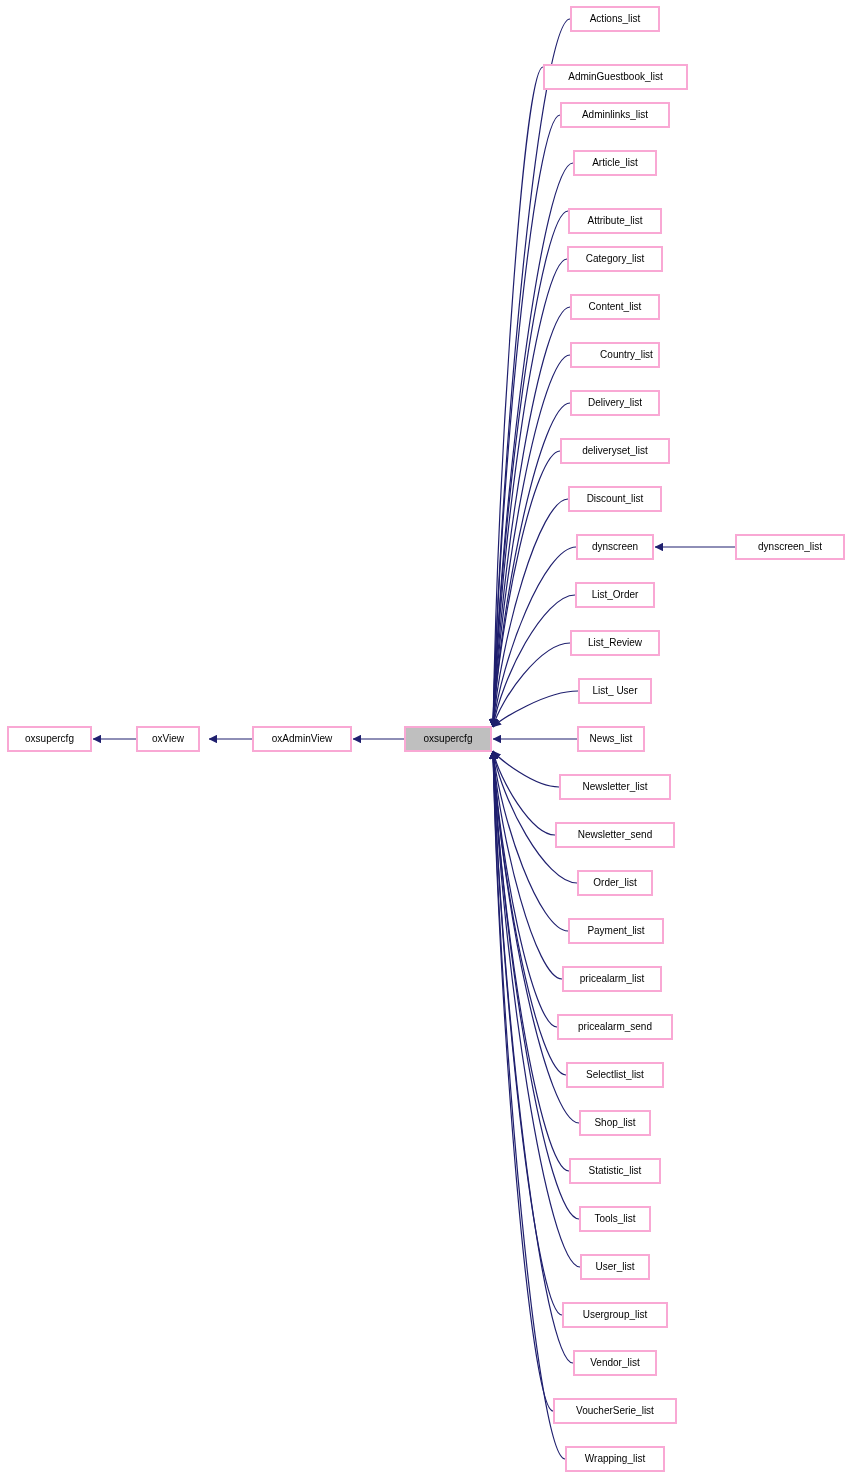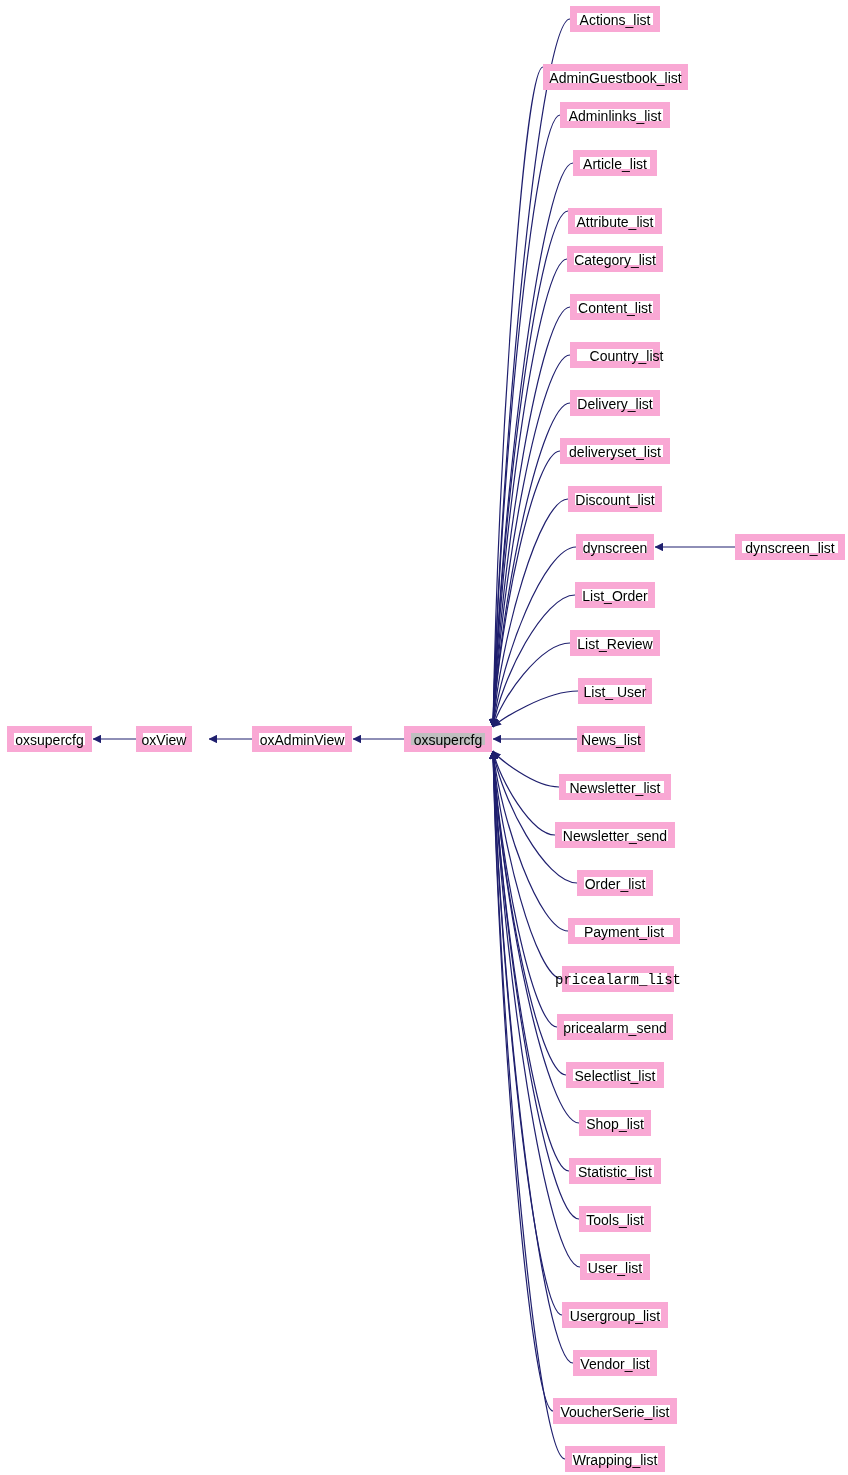--- a/index.html
+++ b/index.html
@@ -22,27 +22,28 @@
     position: absolute;
     left: 0;
     top: 0;
     width: 848px;
     height: 1475px;
     pointer-events: none;
   }
   .node {
     position: absolute;
     box-sizing: border-box;
-    border: 7px solid #f9a8d4;
+    border: 2px solid #f9a8d4;
     background: #ffffff;
     color: #000000;
     font-family: "Liberation Sans", sans-serif;
-    font-size: 14px;
+    font-size: 10px;
     line-height: 1;
     display: flex;
+    align-items: center;
     justify-content: center;
     white-space: pre;
     height: 26px;
     z-index: 2;
   }
   .node.highlight {
     background: #bfbfbf;
   }
   .node-label {
     display: block;
@@ -94,21 +95,21 @@
         <path d="M 562 1315 C 535.78 1315, 499.9 980.92, 493 751" marker-end="url(#arrow)"></path>
         <path d="M 573 1363 C 542.6 1363, 501 1001.0799999999999, 493 751" marker-end="url(#arrow)"></path>
         <path d="M 553 1411 C 530.2 1411, 499 1021.24, 493 751" marker-end="url(#arrow)"></path>
         <path d="M 565 1459 C 537.64 1459, 500.2 1041.4, 493 751" marker-end="url(#arrow)"></path>
         <path d="M 735 547 L 655 547" marker-end="url(#arrow)"></path>
       </g>
   </svg>
 
   <div id="nodes-layer">
       <div class="node" style="left: 7px; top: 726px; width: 85px;"><span class="node-label">oxsupercfg</span></div>
-      <div class="node" style="left: 136px; top: 726px; width: 56px;"><span class="node-label">oxView</span></div>
+      <div class="node" style="left: 136px; top: 726px; width: 64px;"><span class="node-label">oxView</span></div>
       <div class="node" style="left: 252px; top: 726px; width: 100px;"><span class="node-label">oxAdminView</span></div>
       <div class="node highlight" style="left: 404px; top: 726px; width: 88px;"><span class="node-label">oxsupercfg</span></div>
       <div class="node" style="left: 570px; top: 6px; width: 90px;"><span class="node-label">Actions_list</span></div>
       <div class="node" style="left: 543px; top: 64px; width: 145px;"><span class="node-label">AdminGuestbook_list</span></div>
       <div class="node" style="left: 560px; top: 102px; width: 110px;"><span class="node-label">Adminlinks_list</span></div>
       <div class="node" style="left: 573px; top: 150px; width: 84px;"><span class="node-label">Article_list</span></div>
       <div class="node" style="left: 568px; top: 208px; width: 94px;"><span class="node-label">Attribute_list</span></div>
       <div class="node" style="left: 567px; top: 246px; width: 96px;"><span class="node-label">Category_list</span></div>
       <div class="node" style="left: 570px; top: 294px; width: 90px;"><span class="node-label">Content_list</span></div>
       <div class="node" style="left: 570px; top: 342px; width: 90px; padding-left: 23px;"><span class="node-label">Country_list</span></div>
@@ -116,22 +117,22 @@
       <div class="node" style="left: 560px; top: 438px; width: 110px;"><span class="node-label">deliveryset_list</span></div>
       <div class="node" style="left: 568px; top: 486px; width: 94px;"><span class="node-label">Discount_list</span></div>
       <div class="node" style="left: 576px; top: 534px; width: 78px;"><span class="node-label">dynscreen</span></div>
       <div class="node" style="left: 575px; top: 582px; width: 80px;"><span class="node-label">List_Order</span></div>
       <div class="node" style="left: 570px; top: 630px; width: 90px;"><span class="node-label">List_Review</span></div>
       <div class="node" style="left: 578px; top: 678px; width: 74px;"><span class="node-label">List_ User</span></div>
       <div class="node" style="left: 577px; top: 726px; width: 68px;"><span class="node-label">News_list</span></div>
       <div class="node" style="left: 559px; top: 774px; width: 112px;"><span class="node-label">Newsletter_list</span></div>
       <div class="node" style="left: 555px; top: 822px; width: 120px;"><span class="node-label">Newsletter_send</span></div>
       <div class="node" style="left: 577px; top: 870px; width: 76px;"><span class="node-label">Order_list</span></div>
-      <div class="node" style="left: 568px; top: 918px; width: 112px;"><span class="node-label">Payment_list</span></div>
-      <div class="node" style="left: 562px; top: 966px; width: 112px; font-family: Liberation Mono, monospace;"><span class="node-label">pricealarm_list</span></div>
+      <div class="node" style="left: 568px; top: 918px; width: 96px;"><span class="node-label">Payment_list</span></div>
+      <div class="node" style="left: 562px; top: 966px; width: 100px;"><span class="node-label">pricealarm_list</span></div>
       <div class="node" style="left: 557px; top: 1014px; width: 116px;"><span class="node-label">pricealarm_send</span></div>
       <div class="node" style="left: 566px; top: 1062px; width: 98px;"><span class="node-label">Selectlist_list</span></div>
       <div class="node" style="left: 579px; top: 1110px; width: 72px;"><span class="node-label">Shop_list</span></div>
       <div class="node" style="left: 569px; top: 1158px; width: 92px;"><span class="node-label">Statistic_list</span></div>
       <div class="node" style="left: 579px; top: 1206px; width: 72px;"><span class="node-label">Tools_list</span></div>
       <div class="node" style="left: 580px; top: 1254px; width: 70px;"><span class="node-label">User_list</span></div>
       <div class="node" style="left: 562px; top: 1302px; width: 106px;"><span class="node-label">Usergroup_list</span></div>
       <div class="node" style="left: 573px; top: 1350px; width: 84px;"><span class="node-label">Vendor_list</span></div>
       <div class="node" style="left: 553px; top: 1398px; width: 124px;"><span class="node-label">VoucherSerie_list</span></div>
       <div class="node" style="left: 565px; top: 1446px; width: 100px;"><span class="node-label">Wrapping_list</span></div>

